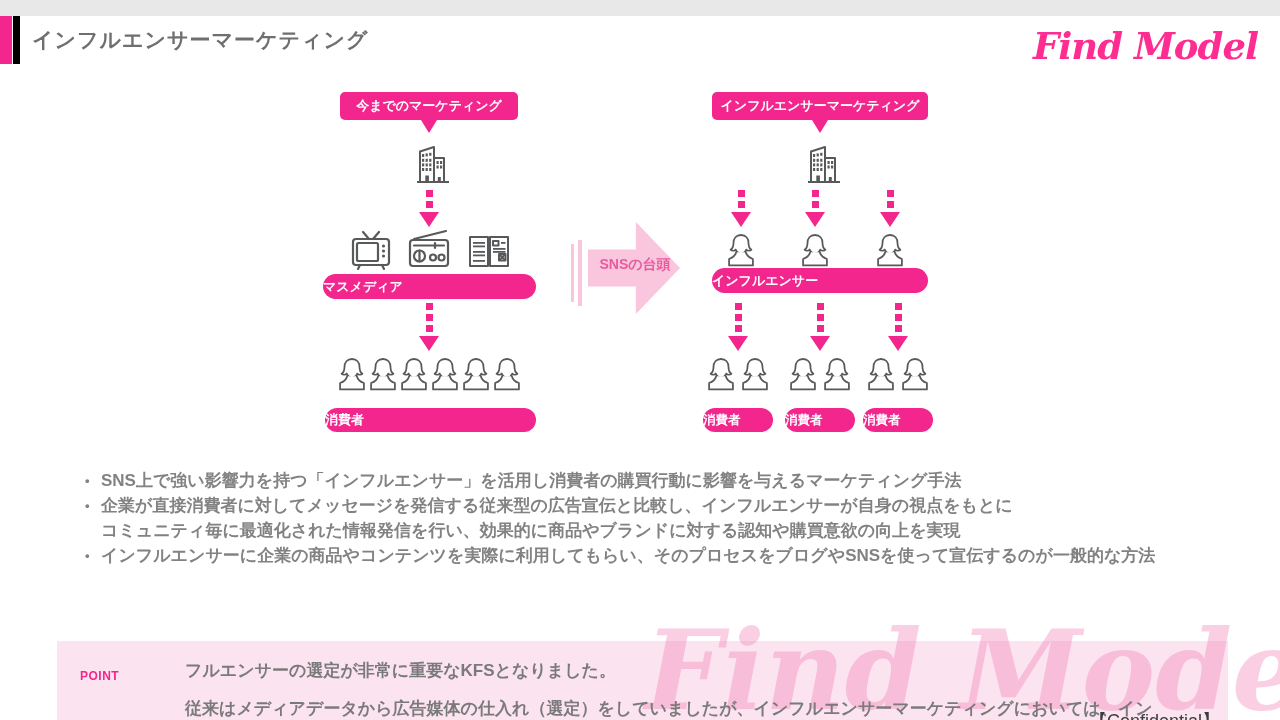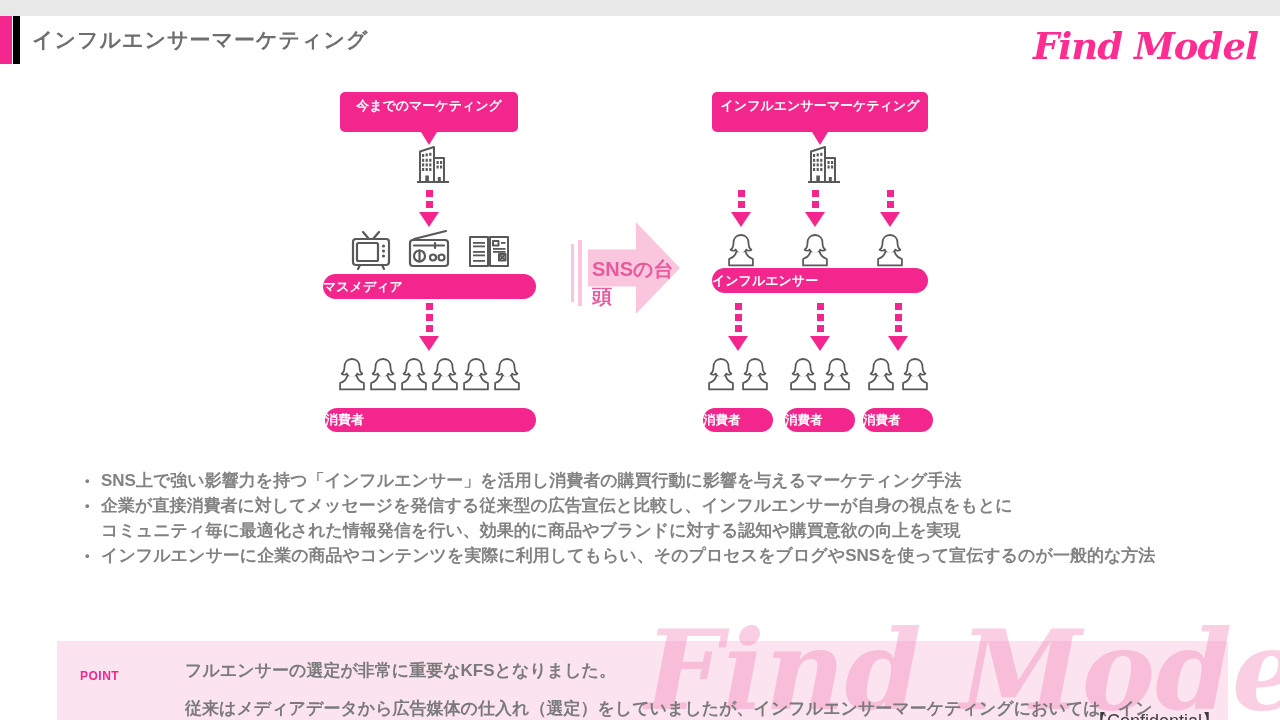--- a/index.html
+++ b/index.html
@@ -17,21 +17,21 @@
     position:relative;width:1280px;height:720px;background:#fff;overflow:hidden;
     font-family:"Liberation Sans","DejaVu Sans",sans-serif;margin:16px auto;
   }
   
   .bar-pink{position:absolute;left:0;top:0;width:12px;height:48px;background:var(--pink)}
   .bar-black{position:absolute;left:13px;top:0;width:7px;height:48px;background:#000}
   .page-title{position:absolute;left:32px;top:10px;font-size:21px;font-weight:bold;color:#6F6F6F;letter-spacing:1px}
   .logo{position:absolute;right:22px;top:8px;font-family:"DejaVu Serif",serif;font-style:italic;font-weight:bold;
         font-size:37px;color:var(--logo-pink);letter-spacing:-1px}
   
-  .bubble{position:absolute;height:40px;line-height:28px;background:var(--pink);color:#fff;font-size:13px;
+  .bubble{position:absolute;height:28px;line-height:28px;background:var(--pink);color:#fff;font-size:13px;
           font-weight:bold;text-align:center;border-radius:5px}
   .bubble::after{content:"";position:absolute;left:50%;top:100%;transform:translateX(-50%);
           border-left:8px solid transparent;border-right:8px solid transparent;border-top:13px solid var(--pink)}
   
   .pill{position:absolute;background:var(--pink);color:#fff;font-weight:bold;border-radius:14px}
   .pill.big{height:25px;line-height:25px;font-size:13px}
   .pill.small{width:70px;height:24px;line-height:24px;font-size:12.5px;border-radius:12px}
   
   .darrow{position:absolute;width:20px;display:flex;flex-direction:column;align-items:center}
   .darrow i{width:7px;height:7px;background:var(--pink);margin-bottom:4px}
@@ -39,22 +39,22 @@
           border-left:10px solid transparent;border-right:10px solid transparent;border-top:15px solid var(--pink)}
   
   .icon{position:absolute}
   .person{width:30px;height:36px}
   .prow{position:absolute;display:flex;gap:1px}
   .ppair{position:absolute;display:flex;gap:4px}
   
   .speedline{position:absolute;background:var(--arrow-pink)}
   .big-arrow{position:absolute;left:588px;top:206px;width:92px;height:92px;background:var(--arrow-pink);
           clip-path:polygon(0 30%,52% 30%,52% 0,100% 50%,52% 100%,52% 70%,0 70%)}
-  .arrow-label{position:absolute;left:592px;top:240px;width:86px;text-align:left;color:var(--arrow-text);
-          font-size:20px;font-weight:bold}
+  .arrow-label{position:absolute;left:592px;top:240px;width:86px;text-align:center;color:var(--arrow-text);
+          font-size:14px;font-weight:bold}
   
   .bullets{position:absolute;left:85px;top:452px;width:1150px;font-size:17px;font-weight:bold;
           color:var(--gray-text);line-height:25px}
   .brow{display:flex}
   .bmark{width:16px;flex:none;font-size:13px}
   .bcont{padding-left:16px}
   
   .point-box{position:absolute;left:57px;top:625px;width:1171px;height:87px;background:var(--point-bg);z-index:0}
   .point-label{position:absolute;left:80px;top:653px;color:var(--pink);font-size:12px;font-weight:bold;
           letter-spacing:.5px;z-index:2}

